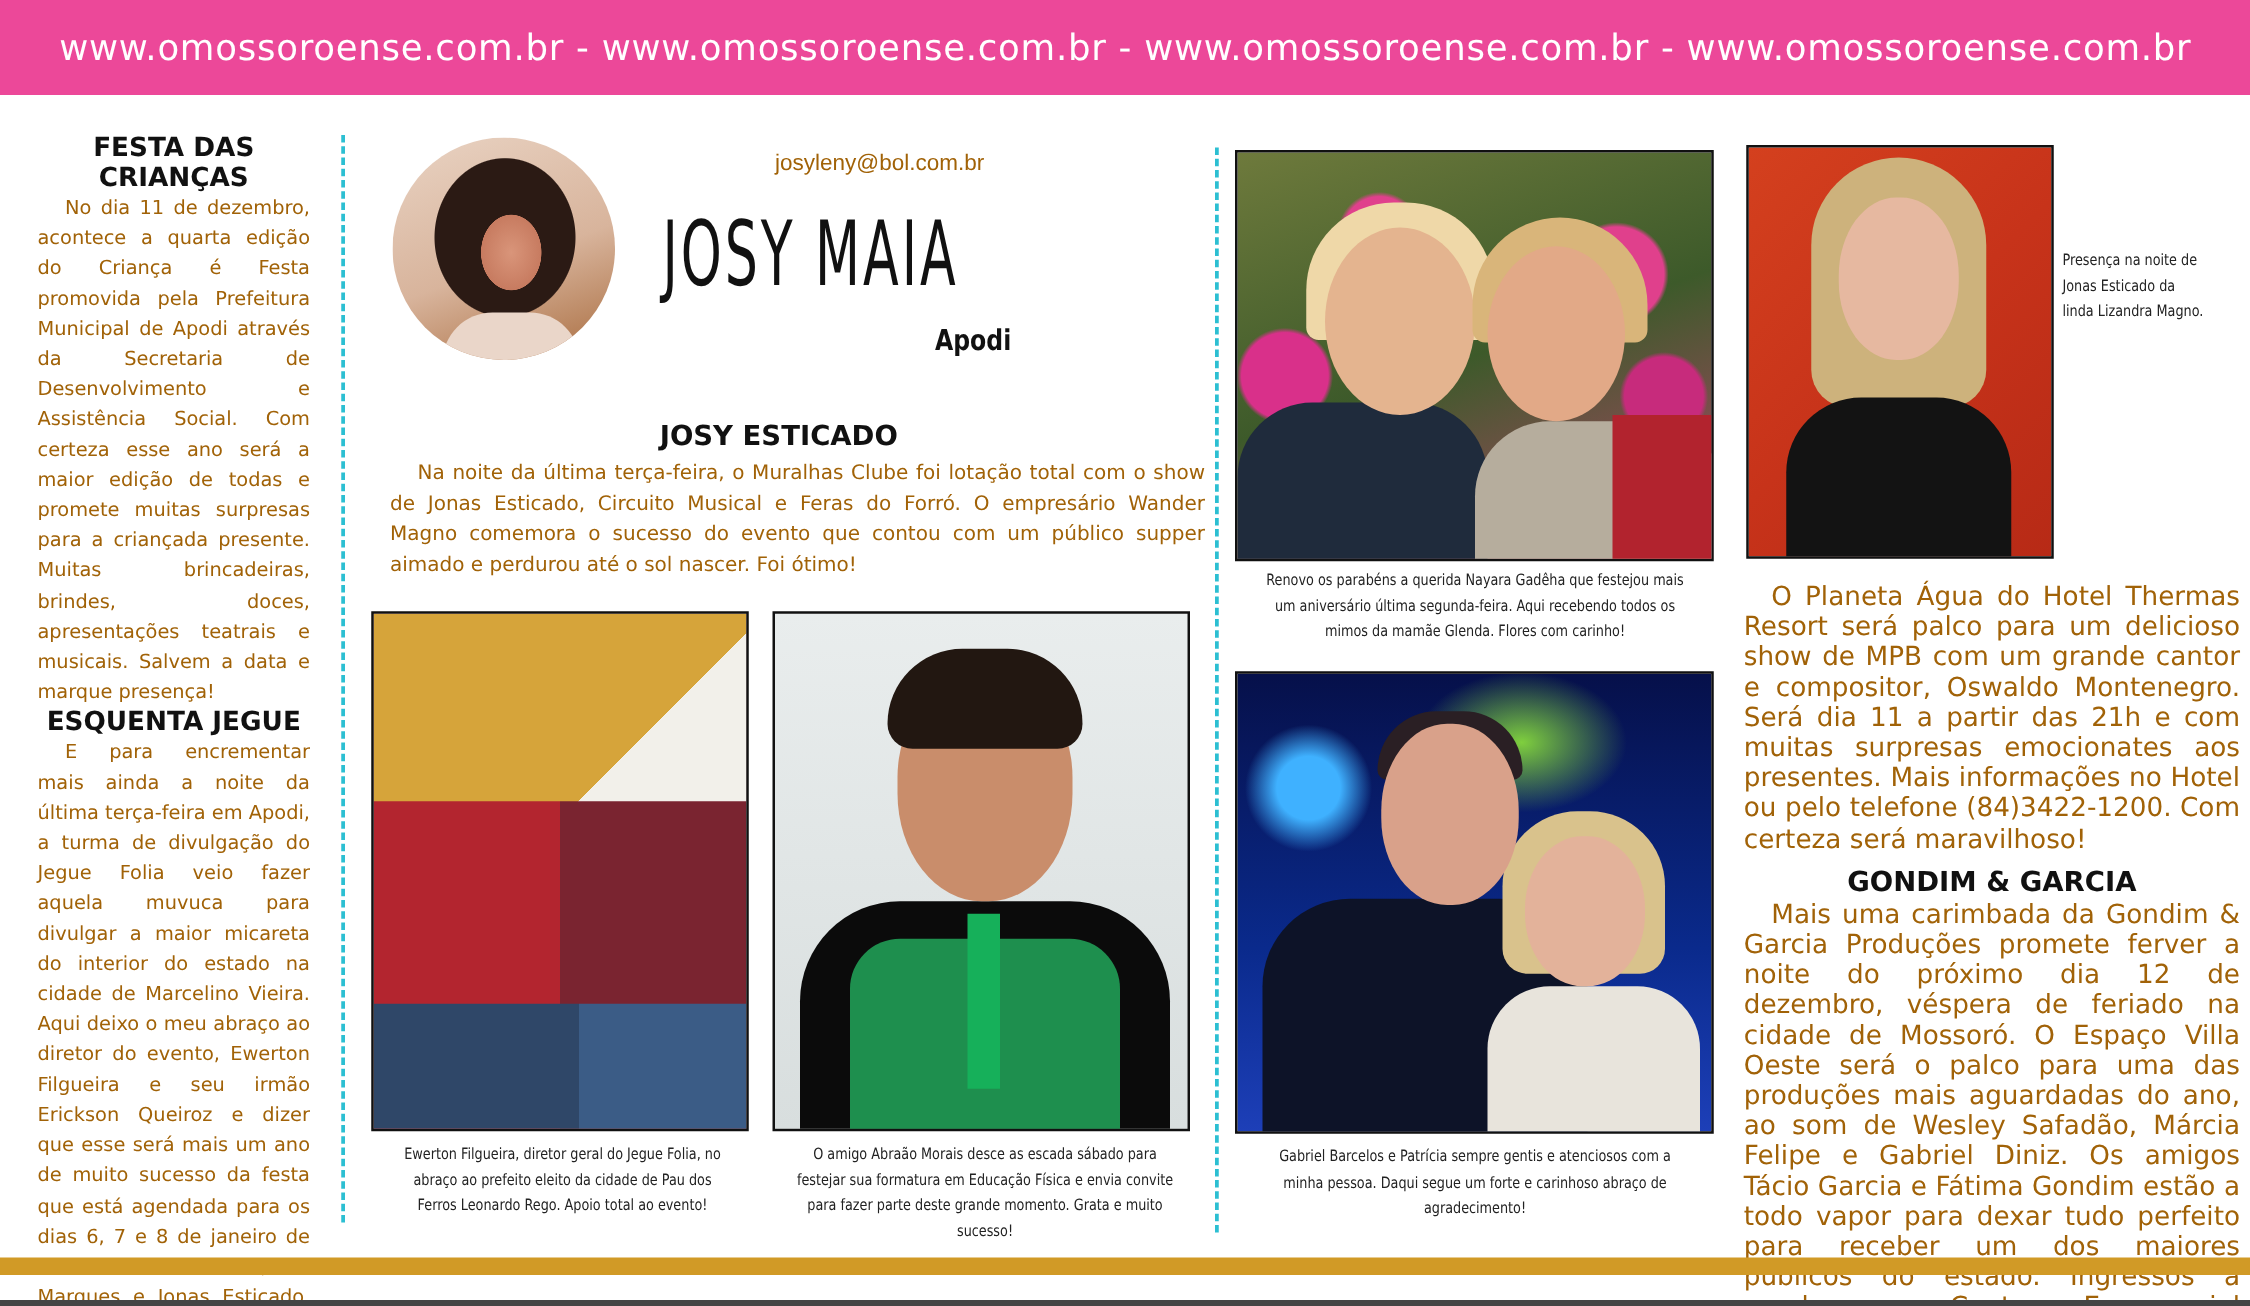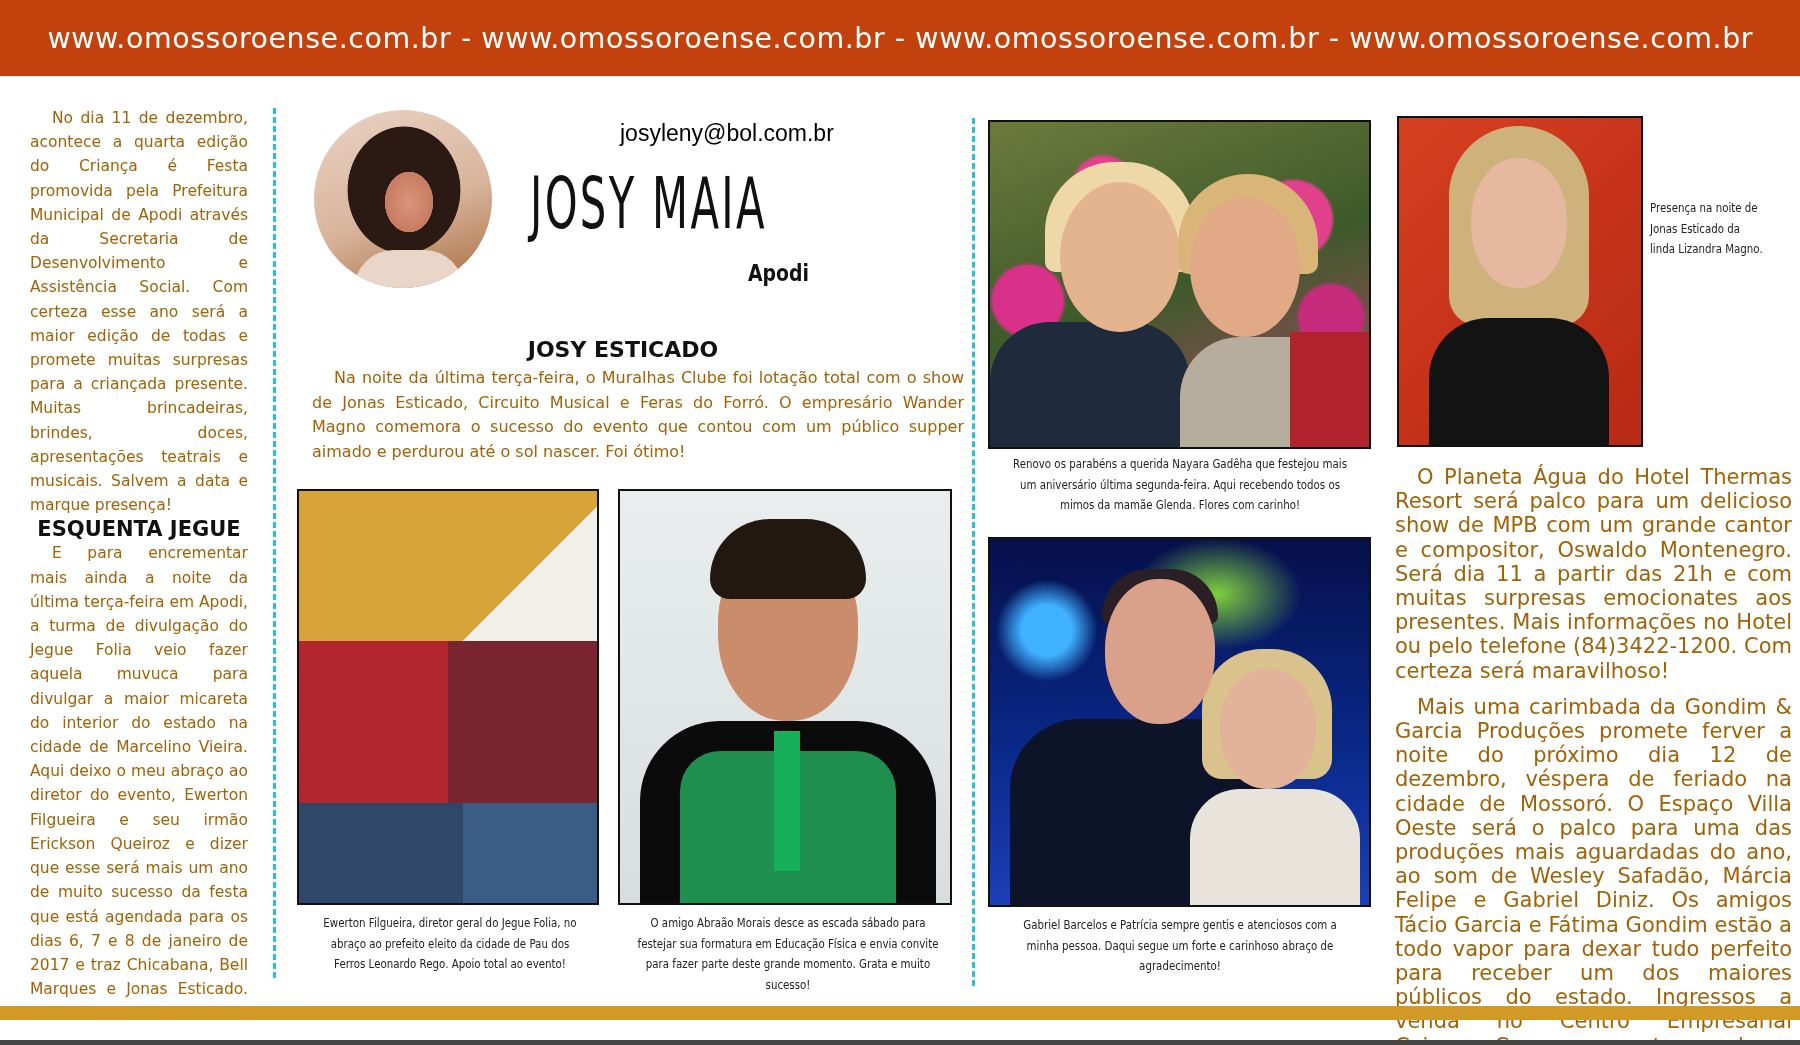--- a/index.html
+++ b/index.html
@@ -5,21 +5,21 @@
   html, body { margin: 0; padding: 0; }
   body {
     width: 1800px; height: 1045px; position: relative; overflow: hidden;
     background: #ffffff; color: #111;
     font-family: "Liberation Sans", "DejaVu Sans", sans-serif;
   }
   .abs { position: absolute; }
 
   
   #top-band {
-    left: 0; top: 0; width: 1800px; height: 76px; background: #c2410c;
+    left: 0; top: 0; width: 1800px; height: 76px; background: #ec4899;
     display: flex; align-items: center; justify-content: center;
   }
   #top-band span {
     color: #fff; font-family: "DejaVu Sans", sans-serif; font-size: 29px;
     letter-spacing: 0.6px; white-space: nowrap; transform: scaleX(0.98);
   }
 
   
   #bottom-band { left: 0; top: 1006px; width: 1800px; height: 14px; background: #d19a26; }
   #bottom-rule { left: 0; top: 1040px; width: 1800px; height: 5px; background: #444; }
@@ -51,21 +51,21 @@
     background:
       radial-gradient(ellipse 40px 50px at 95px 92px, #d9957a 0%, #c77b60 60%, transparent 61%),
       radial-gradient(ellipse 80px 90px at 90px 80px, #2b1a14 0%, #2b1a14 70%, transparent 71%),
       linear-gradient(160deg, #e9d3c3 0%, #d8b49c 55%, #a86b3d 100%);
     overflow: hidden;
   }
   #portrait::after {
     content: ""; position: absolute; left: 40px; top: 140px; width: 110px; height: 60px;
     background: #ead6c9; border-radius: 40px 40px 0 0;
   }
-  #email { left: 620px; top: 120px; font-size: 23px; color: #000000; font-family: "Liberation Sans", sans-serif; }
+  #email { left: 620px; top: 120px; font-size: 18px; color: #a16207; font-family: "Liberation Sans", sans-serif; }
   #columnist-name {
     left: 530px; top: 163px; font-family: "DejaVu Sans", sans-serif; font-size: 72px;
     line-height: 80px; color: #111; transform: scaleX(0.58); transform-origin: left top;
     letter-spacing: 4px; white-space: nowrap;
   }
   #city { left: 748px; top: 260px; font-size: 23px; font-weight: bold; font-family: "DejaVu Sans", sans-serif; transform: scaleX(0.82); transform-origin: left top; }
 
   #jonas-title { left: 298px; top: 338px; width: 650px; font-size: 22px; }
   #jonas-text { left: 312px; top: 366px; width: 652px; font-size: 16px; line-height: 24.5px; }
 
@@ -151,20 +151,21 @@
 <body>
 
 <div id="top-band" class="abs">
   <span>www.omossoroense.com.br - www.omossoroense.com.br - www.omossoroense.com.br - www.omossoroense.com.br</span>
 </div>
 
 <div id="sep-1" class="abs vdash"></div>
 <div id="sep-2" class="abs vdash"></div>
 
 <div id="col-left" class="abs">
+  <div class="col-title">FESTA DAS CRIANÇAS</div>
   <p class="body-text indent">No dia 11 de dezembro, acontece a quarta edição do Criança é Festa promovida pela Prefeitura Municipal de Apodi através da Secretaria de Desenvolvimento e Assistência Social. Com certeza esse ano será a maior edição de todas e promete muitas surpresas para a criançada presente. Muitas brincadeiras, brindes, doces, apresentações teatrais e musicais. Salvem a data e marque presença!</p>
   <div class="col-title" style="">ESQUENTA JEGUE</div>
   <p class="body-text indent">E para encrementar mais ainda a noite da última terça-feira em Apodi, a turma de divulgação do Jegue Folia veio fazer aquela muvuca para divulgar a maior micareta do interior do estado na cidade de Marcelino Vieira. Aqui deixo o meu abraço ao diretor do evento, Ewerton Filgueira e seu irmão Erickson Queiroz e dizer que esse será mais um ano de muito sucesso da festa que está agendada para os dias 6, 7 e 8 de janeiro de 2017 e traz Chicabana, Bell Marques e Jonas Esticado. Iremos!</p>
 </div>
 
 <div id="portrait" class="abs"></div>
 <div id="email" class="abs">josyleny@bol.com.br</div>
 <div id="columnist-name" class="abs">JOSY MAIA</div>
 <div id="city" class="abs">Apodi</div>
 
@@ -204,18 +205,19 @@
 
 <div id="cap-1" class="abs caption">Ewerton Filgueira, diretor geral do Jegue Folia, no abraço ao prefeito eleito da cidade de Pau dos Ferros Leonardo Rego. Apoio total ao evento!</div>
 <div id="cap-2" class="abs caption">O amigo Abraão Morais desce as escada sábado para festejar sua formatura em Educação Física e envia convite para fazer parte deste grande momento. Grata e muito sucesso!</div>
 <div id="cap-3" class="abs caption">Renovo os parabéns a querida Nayara Gadêha que festejou mais um aniversário última segunda-feira. Aqui recebendo todos os mimos da mamãe Glenda. Flores com carinho!</div>
 <div id="cap-4" class="abs caption">Gabriel Barcelos e Patrícia sempre gentis e atenciosos com a minha pessoa. Daqui segue um forte e carinhoso abraço de agradecimento!</div>
 <div id="cap-5" class="abs caption">Presença na noite de Jonas Esticado da linda Lizandra Magno.</div>
 
 <div id="col-right" class="abs">
   <p class="body-text indent">O Planeta Água do Hotel Thermas Resort será palco para um delicioso show de MPB com um grande cantor e compositor, Oswaldo Montenegro. Será dia 11 a partir das 21h e com muitas surpresas emocionates aos presentes. Mais informações no Hotel ou pelo telefone (84)3422-1200. Com certeza será maravilhoso!</p>
   <div id="gondim-block">
+    <div class="col-title">GONDIM &amp; GARCIA</div>
     <p class="body-text indent">Mais uma carimbada da Gondim &amp; Garcia Produções promete ferver a noite do próximo dia 12 de dezembro, véspera de feriado na cidade de Mossoró. O Espaço Villa Oeste será o palco para uma das produções mais aguardadas do ano, ao som de Wesley Safadão, Márcia Felipe e Gabriel Diniz. Os amigos Tácio Garcia e Fátima Gondim estão a todo vapor para dexar tudo perfeito para receber um dos maiores públicos do estado. Ingressos a venda no Centro Empresarial Caiçara. Corra e garanta seu lugar nessa mega festa!</p>
   </div>
 </div>
 
 <div id="bottom-band" class="abs"></div>
 <div id="bottom-rule" class="abs"></div>
 
 </body></html>

